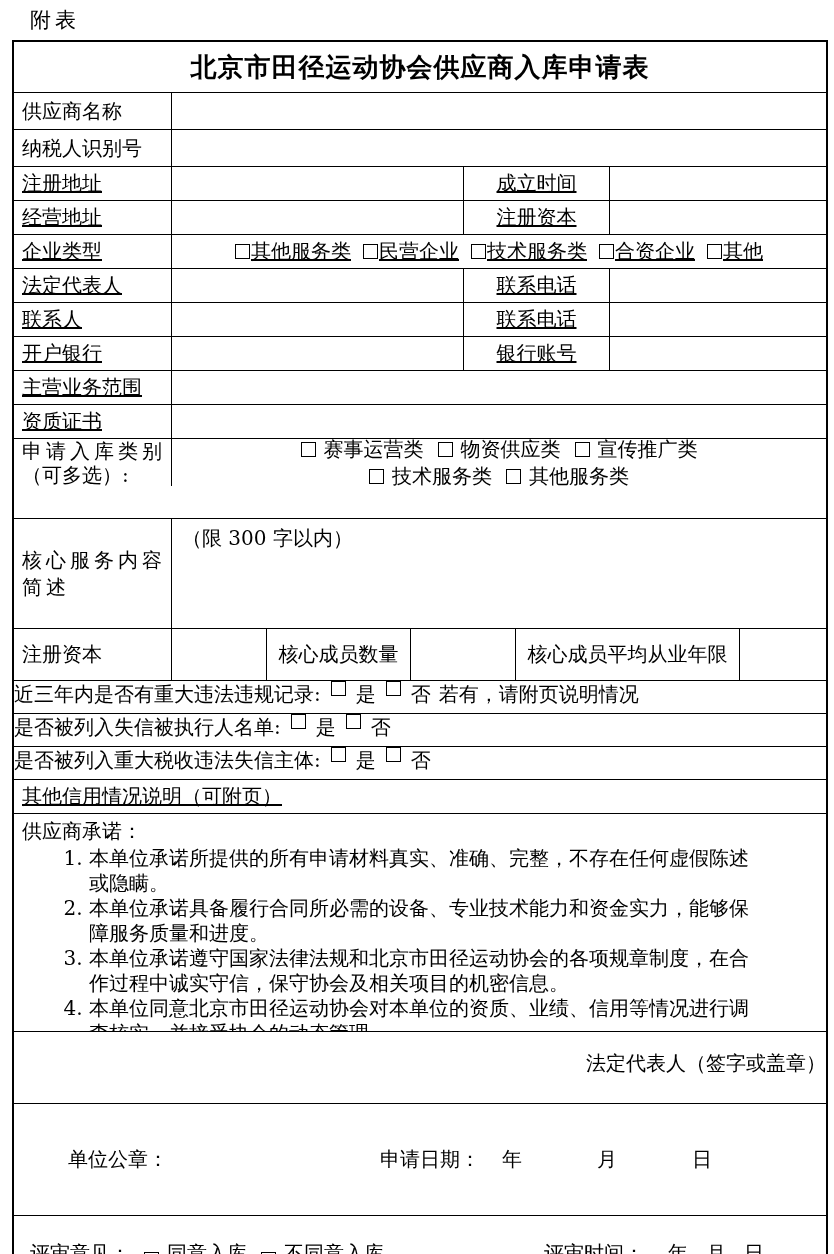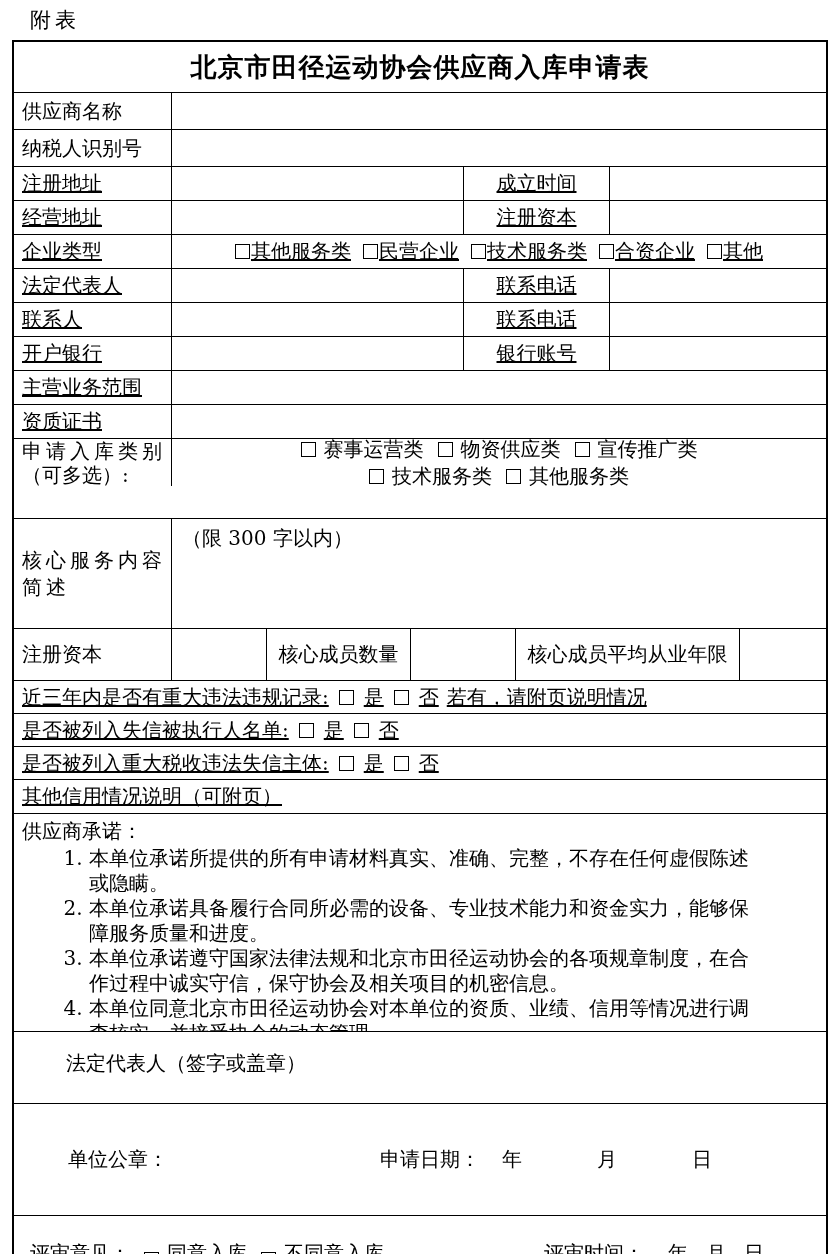--- a/index.html
+++ b/index.html
@@ -82,33 +82,33 @@
     border: 1.5px solid #000000;
     box-sizing: border-box;
     flex: 0 0 auto;
   }
   .opt-row { display: flex; align-items: center; justify-content: center; width: 100%; }
   .gap12 > * + * { margin-left: 12px; }
   .inline-opts { display: flex; align-items: center; }
   .cb-tight { margin-right: 1px; }
   .cb-sp { margin-right: 8px; }
   .mr14 { margin-right: 14px; }
-  .statement { padding-left: 8px; display: flex; align-items: center; text-decoration: underline; }
+  .statement { display: flex; align-items: flex-start; }
   .statement .cb { margin: 0 10px; }
   .suffix { margin-left: 8px; }
   .commit-cell { flex-direction: column; align-items: flex-start; justify-content: flex-start; padding: 4px 8px 0 8px; }
   .commit-list {
     margin: 2px 0 0 0;
     padding-left: 67px;
     width: 678px;
     line-height: 25px;
   }
   .commit-list li { margin: 0; padding: 0; }
   .commit-heading { line-height: 26px; }
-  .sign-cell { align-items: flex-start; padding: 18px 0 0 52px; }
+  .sign-cell { align-items: flex-start; padding: 18px 0 0 52px; justify-content: flex-end; }
   .seal-row-cell { padding-left: 54px; }
   .ml212 { margin-left: 212px; }
   .ml22  { margin-left: 22px; }
   .ml75  { margin-left: 75px; }
   .review-cell { padding-left: 16px; align-items: flex-end; }
   .review-cell .cb { margin: 0 8px 0 14px; }
   .ml160 { margin-left: 160px; }
   .ml24 { margin-left: 24px; }
   .ml18 { margin-left: 18px; }
   .hint { line-height: 1.2; }

